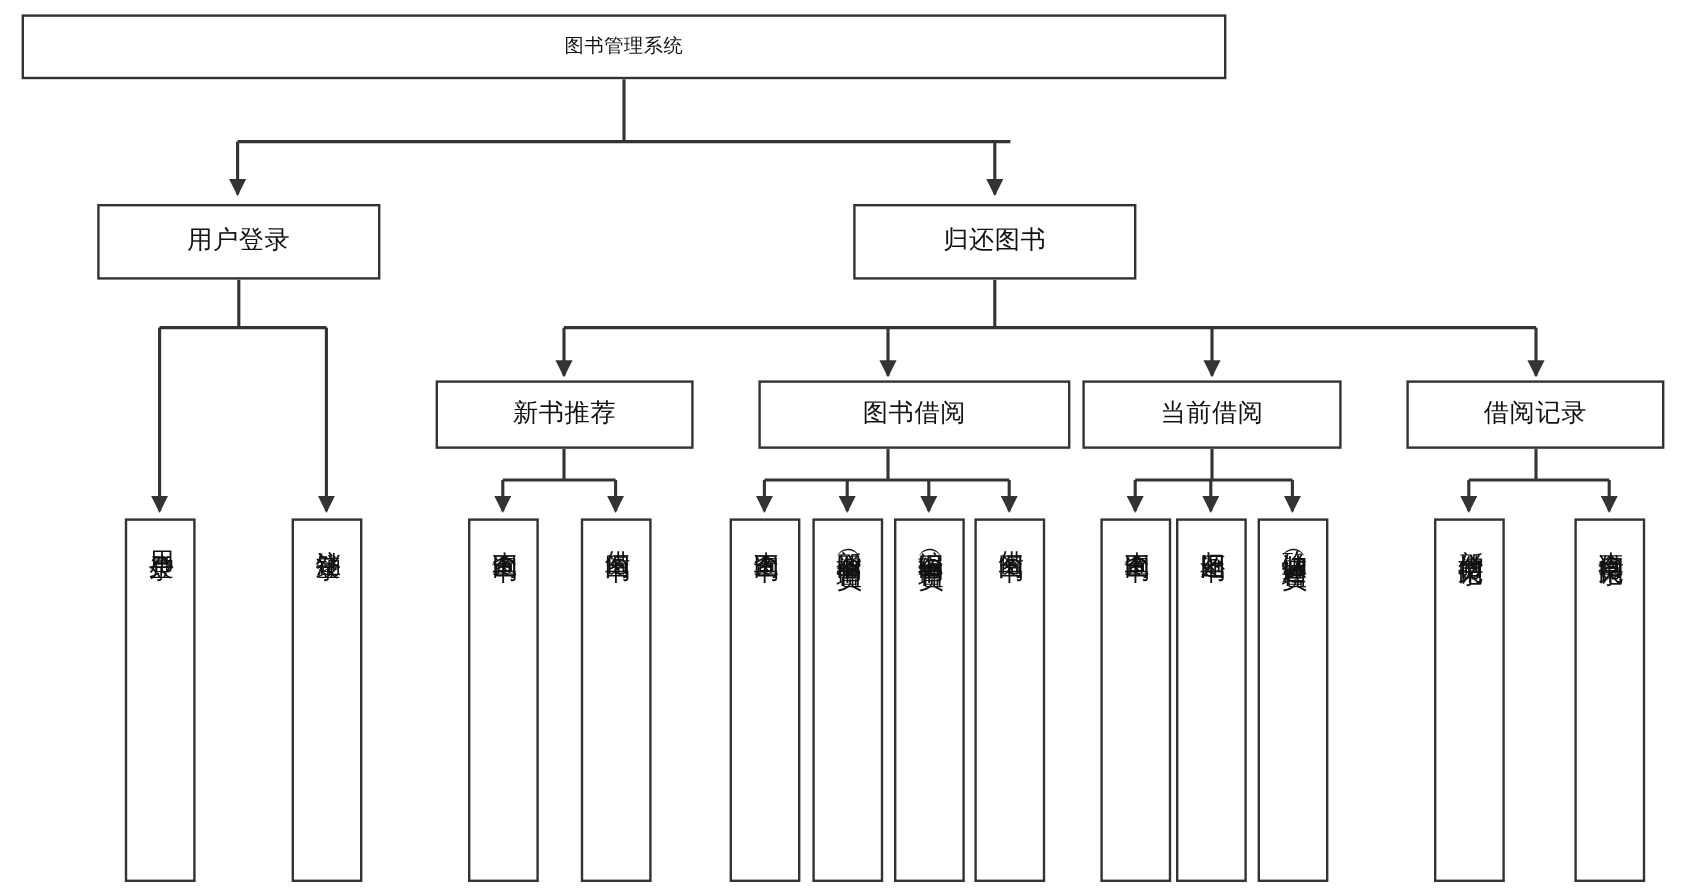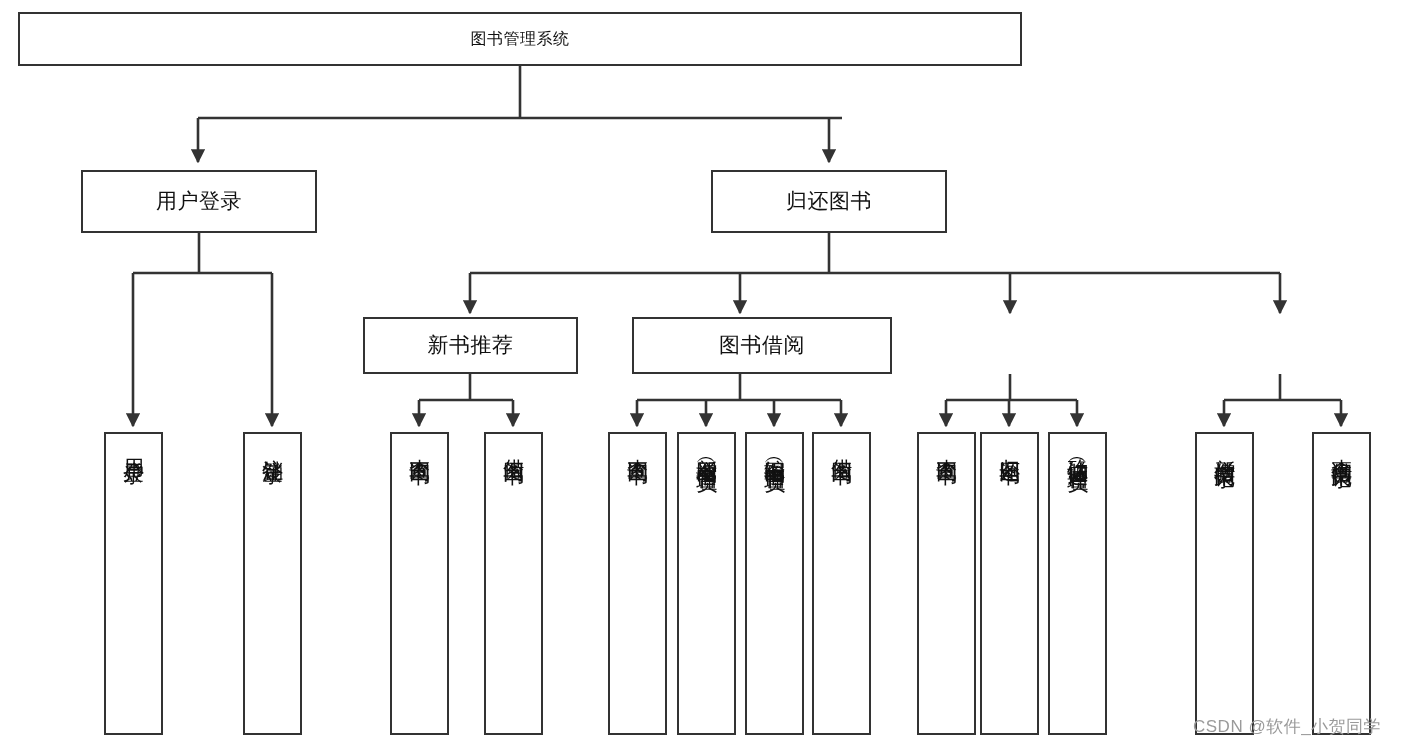--- a/index.html
+++ b/index.html
@@ -130,20 +130,26 @@
   <div class="node" style="left:711px; top:170px; width:236px; height:63px;">
     <span class="label">归还图书</span>
   </div>
 
   <div class="node" style="left:363px; top:317px; width:215px; height:57px;">
     <span class="label">新书推荐</span>
   </div>
   <div class="node" style="left:632px; top:317px; width:260px; height:57px;">
     <span class="label">图书借阅</span>
   </div>
+  <div class="node" style="left:902px; top:317px; width:216px; height:57px;">
+    <span class="label">当前借阅</span>
+  </div>
+  <div class="node" style="left:1172px; top:317px; width:215px; height:57px;">
+    <span class="label">借阅记录</span>
+  </div>
 
   <div class="node leaf" style="left:104px; top:432px; width:59px; height:303px;">
     <span class="label">用户登录</span>
   </div>
   <div class="node leaf" style="left:243px; top:432px; width:59px; height:303px;">
     <span class="label">注销登录</span>
   </div>
 
   <div class="node leaf" style="left:390px; top:432px; width:59px; height:303px;">
     <span class="label">查询图书</span>
@@ -175,15 +181,14 @@
     <span class="label">确认归还（管理员）</span>
   </div>
 
   <div class="node leaf" style="left:1195px; top:432px; width:59px; height:303px;">
     <span class="label">新增借阅记录</span>
   </div>
   <div class="node leaf" style="left:1312px; top:432px; width:59px; height:303px;">
     <span class="label">查询借阅记录</span>
   </div>
 
-  <div class="watermark" style="left:1193px; top:715px;">CSDN @软件_小贺同学</div>
 
 </div>
 
 </body></html>

